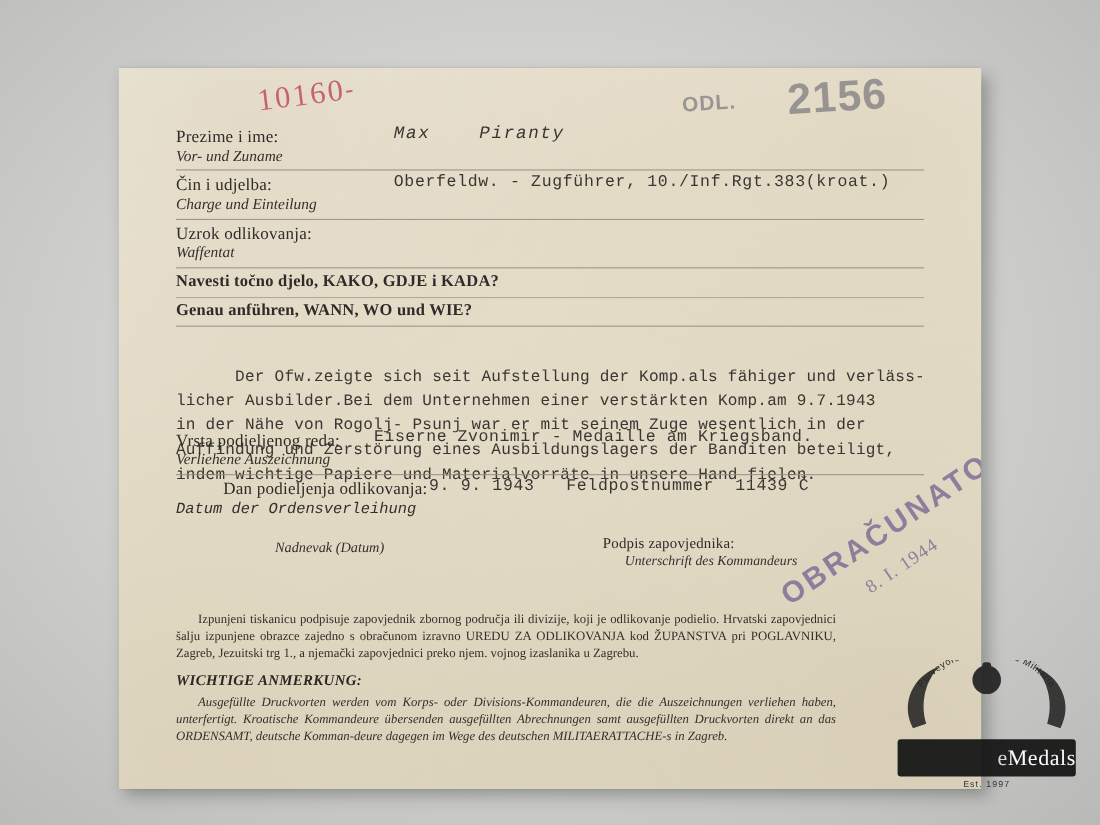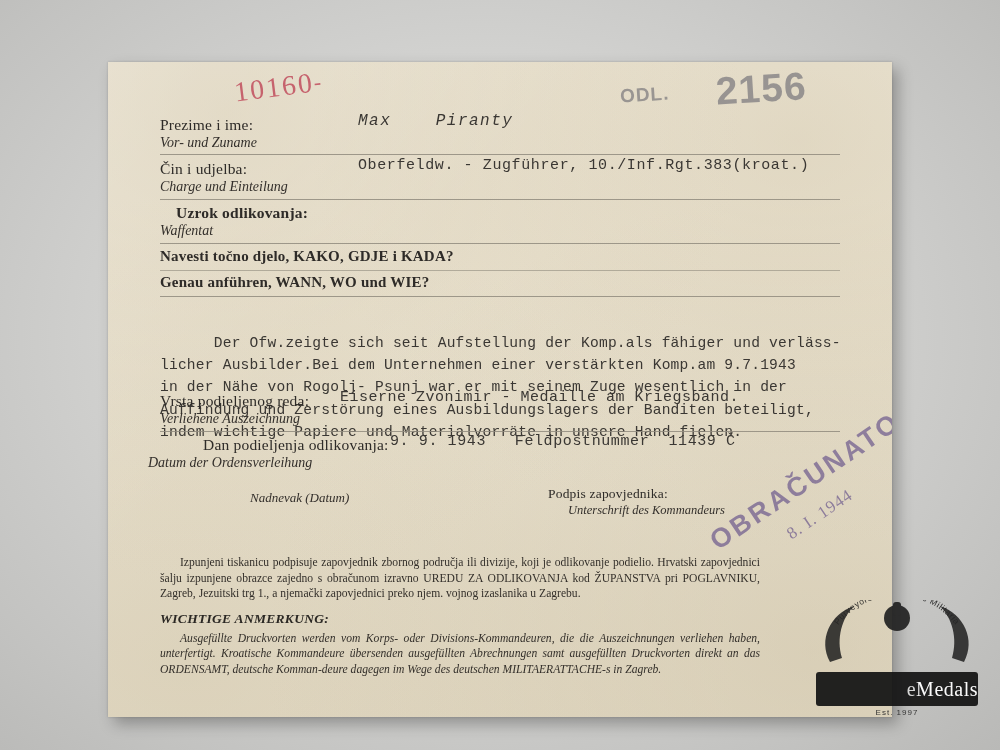--- a/index.html
+++ b/index.html
@@ -241,42 +241,42 @@
     <div class="hr-label cro" style="position:absolute; left:52px; top:54px;font-family:Liberation Serif, serif;">Prezime i ime:</div>
     <div class="hr-label ger" style="position:absolute; left:52px; top:73px;">Vor- und Zuname</div>
     <div class="typed" style="position:absolute; left:250px; top:50px; font-size:16px; letter-spacing:1.5px;font-style:italic;">Max    Piranty</div>
     <div class="rule" style="left:52px; top:92px; width:680px;"></div>
 
     <div class="hr-label cro" style="position:absolute; left:52px; top:98px;">Čin i udjelba:</div>
     <div class="hr-label ger" style="position:absolute; left:52px; top:117px;">Charge und Einteilung</div>
     <div class="typed" style="position:absolute; left:250px; top:95px; letter-spacing:0.6px;">Oberfeldw. - Zugführer, 10./Inf.Rgt.383(kroat.)</div>
     <div class="rule" style="left:52px; top:137px; width:680px;"></div>
 
-    <div class="hr-label cro" style="position:absolute; left:68px; top:142px;font-weight:bold;">Uzrok odlikovanja:</div>
+    <div class="hr-label cro" style="position:absolute; left:52px; top:142px;">Uzrok odlikovanja:</div>
     <div class="hr-label ger" style="position:absolute; left:52px; top:161px;">Waffentat</div>
     <div class="rule" style="left:52px; top:181px; width:680px;"></div>
 
     <div class="hr-label cro bold" style="position:absolute; left:52px; top:186px; font-size:15px;">Navesti točno djelo, KAKO, GDJE i KADA?</div>
     <div class="rule thin" style="left:52px; top:208px; width:680px;"></div>
     <div class="hr-label cro bold" style="position:absolute; left:52px; top:212px; font-size:15px;">Genau anführen, WANN, WO und WIE?</div>
     <div class="rule" style="left:52px; top:234px; width:680px;"></div>
 
     <div class="typed" style="position:absolute; left:52px; top:254px; width:690px; line-height:1.52; font-size:14.6px;margin-top:16px;">      Der Ofw.zeigte sich seit Aufstellung der Komp.als fähiger und verläss-
 licher Ausbilder.Bei dem Unternehmen einer verstärkten Komp.am 9.7.1943
 in der Nähe von Rogolj- Psunj war er mit seinem Zuge wesentlich in der
 Auffindung und Zerstörung eines Ausbildungslagers der Banditen beteiligt,
 indem wichtige Papiere und Materialvorräte in unsere Hand fielen.</div>
 
     <div class="hr-label cro" style="position:absolute; left:52px; top:330px;">Vrsta podieljenog reda:</div>
     <div class="hr-label ger" style="position:absolute; left:52px; top:349px;">Verliehene Auszeichnung</div>
     <div class="typed" style="position:absolute; left:232px; top:327px; letter-spacing:0.5px;">Eiserne Zvonimir - Medaille am Kriegsband.</div>
     <div class="rule" style="left:52px; top:369px; width:680px;"></div>
 
     <div class="hr-label cro" style="position:absolute; left:52px; top:374px;margin-left:43px;">Dan podieljenja odlikovanja:</div>
-    <div class="hr-label ger" style="position:absolute; left:40px; top:393px;">Datum der Ordensverleihung</div>
+    <div class="hr-label ger" style="position:absolute; left:52px; top:393px;font-family:Liberation Mono, monospace;">Datum der Ordensverleihung</div>
     <div class="typed" style="position:absolute; left:282px; top:371px; letter-spacing:0.6px;">9. 9. 1943   Feldpostnummer  11439 Č</div>
 
     <div class="hr-label ger" style="position:absolute; left:142px; top:428px; font-size:13px;">Nadnevak (Datum)</div>
     <div class="hr-label cro" style="position:absolute; left:440px; top:424px; font-size:13.5px; font-style:normal;">Podpis zapovjednika:</div>
     <div class="hr-label ger" style="position:absolute; left:460px; top:441px; font-size:12.5px;">Unterschrift des Kommandeurs</div>
 
     <div id="obracunato-stamp">
       <div class="ob-text">OBRAČUNATO</div>
       <div class="ob-date">8. I. 1944</div>
     </div>

